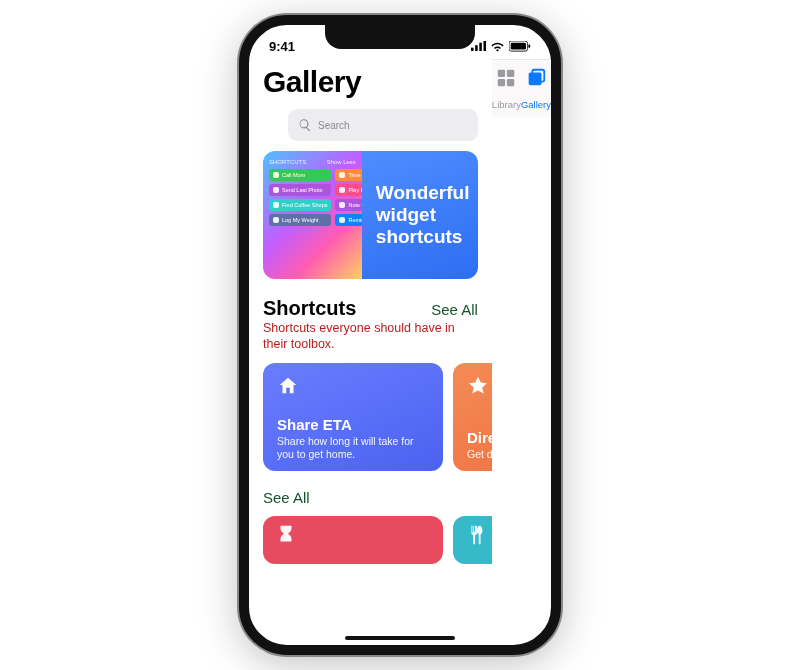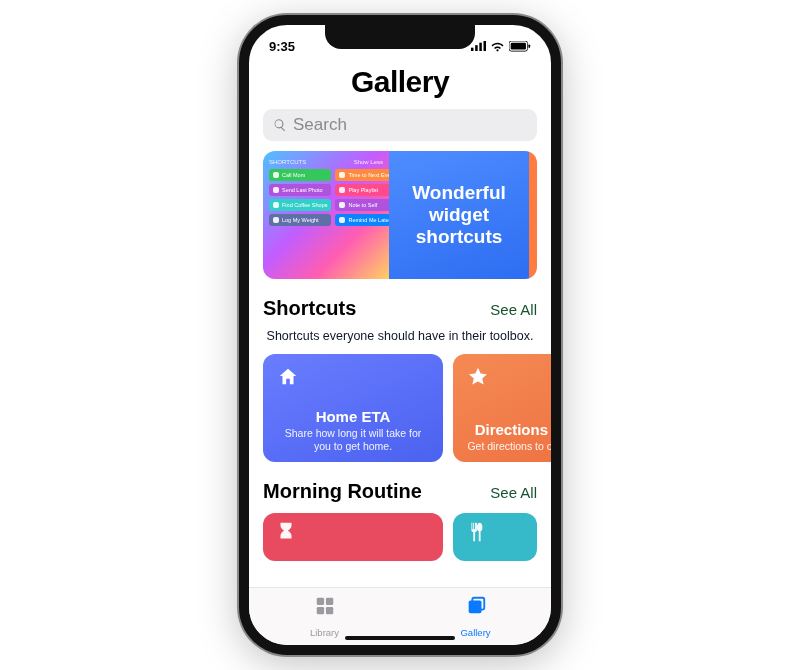--- a/index.html
+++ b/index.html
@@ -31,33 +31,33 @@
     display: flex; justify-content: space-between; align-items: center;
     padding: 8px 20px 0;
     font-size: 13px; font-weight: 600;
   }
   .status-right { display: flex; gap: 4px; align-items: center; }
   .signal, .wifi, .battery { display: inline-flex; align-items: center; }
 
   .screen {
     position: absolute; top: 34px; bottom: 0; left: 0; right: 0;
     overflow: hidden;
-    display: flex; flex-direction: column; text-align: center;
+    display: flex; flex-direction: row;
   }
   .scroll {
     flex: 1; overflow: hidden;
     padding: 0 14px;
   }
   h1.title {
     font-size: 30px; font-weight: 800; margin: 6px 0 10px; letter-spacing: -.5px;
   }
   .search {
     background: #ededef; border-radius: 9px;
     height: 32px; display: flex; align-items: center; gap: 6px;
-    padding: 0 10px; color: #8a8a8e; font-size: 17px;
+    padding: 0 10px; color: #8a8a8e; font-size: 10px; margin-left: 25px;
   }
   .search svg { width: 14px; height: 14px; fill: #8a8a8e; }
 
   
   .hero {
     margin-top: 10px; height: 128px; display: flex; gap: 0;
     border-radius: 12px; overflow: hidden;
   }
   .hero-left {
     width: 46%;
@@ -72,32 +72,32 @@
     font-size:5.5px; color:#fff; white-space:nowrap; overflow:hidden;
   }
   .chip-row .dot { width:6px; height:6px; border-radius:2px; background:rgba(255,255,255,.9); flex-shrink:0;}
   .hero-left-top { display:flex; justify-content:space-between; font-size:6px; color:rgba(255,255,255,.85); padding-bottom:4px;}
   .green{background:#34c759}.blue{background:#0a84ff}.purple{background:#af52de}.teal{background:#2fd0c8}.gray{background:#5f6fa8}.orange{background:#ff8a3d}.pink{background:#ff4a8d}
 
   .hero-right {
     flex: 1;
     background: linear-gradient(160deg,#4e8dff,#2d6df2);
     color: #fff; font-weight: 700; font-size: 19px; line-height: 1.15;
-    display:flex; align-items:center; padding: 0 0;
+    display:flex; align-items:center; padding: 0 14px;
   }
   .hero-peek {
     width: 8px; background:#ff7b3f; border-top-left-radius:0;
   }
 
   
   .section { margin-top: 18px; }
   .section-head { display:flex; justify-content:space-between; align-items:baseline; }
   .section-head h2 { font-size: 20px; font-weight: 800; }
   .see-all { color:#14532d; font-size:15px; }
-  .section-sub { color:#0f172a; font-size:12.5px; margin-top:8px; line-height:1.3; }
+  .section-sub { color:#b91c1c; font-size:12.5px; margin-top:0; line-height:1.3; }
 
   .cards { display:flex; gap:10px; margin-top:10px; }
   .card {
     width: 180px; height: 108px; flex-shrink: 0;
     border-radius: 12px; color:#fff;
     padding: 12px 14px 10px;
     display:flex; flex-direction:column; justify-content:space-between;
   }
   .card .icon { width:22px; height:22px; }
   .card .name { font-weight:700; font-size:15px; }
@@ -127,21 +127,21 @@
     width:110px; height:4px; border-radius:3px; background:#111;
   }
 </style>
 </head>
 <body>
 
 <div class="phone">
   <div class="notch"></div>
 
   <div class="status-bar">
-    <span>9:35</span>
+    <span>9:41</span>
     <span class="status-right">
       <span class="signal">
         <svg width="15" height="10" viewBox="0 0 18 12">
             <rect x="0" y="8" width="3" height="4"></rect>
             <rect x="5" y="5" width="3" height="7"></rect>
             <rect x="10" y="2" width="3" height="10"></rect>
             <rect x="15" y="0" width="3" height="12"></rect>
           </svg>
       </span>
       <span class="wifi">
@@ -230,41 +230,40 @@
         <div class="section-sub">Shortcuts everyone should have in their toolbox.</div>
 
         <div class="cards">
           <div class="card card-blue">
             <span class="icon">
               <svg viewBox="0 0 24 24" fill="#fff">
                   <path d="M12 3l9 8h-3v9h-4v-6H10v6H6v-9H3l9-8z"></path>
                 </svg>
             </span>
             <div>
-              <div class="name">Home ETA</div>
+              <div class="name">Share ETA</div>
               <div class="desc">Share how long it will take for you to get home.</div>
             </div>
           </div>
           <div class="card card-orange">
             <span class="icon">
               <svg viewBox="0 0 24 24" fill="#fff">
                   <path d="M12 2l2.9 6.3 6.9.6-5.2 4.6 1.6 6.8L12 17l-6.2 3.3 1.6-6.8L2.2 8.9l6.9-.6L12 2z"></path>
                 </svg>
             </span>
             <div>
               <div class="name">Directions to Event</div>
               <div class="desc">Get directions to calendar event.</div>
             </div>
           </div>
         </div>
       </div>
 
       <div class="section">
         <div class="section-head">
-          <h2>Morning Routine</h2>
           <span class="see-all">See All</span>
         </div>
 
         <div class="peek-cards">
           <div class="card card-red">
             <span class="icon">
               <svg viewBox="0 0 24 24" fill="rgba(255,255,255,.95)">
                   <path d="M6 2h12v3c0 2.5-2 4.5-4 5.5 2 1 4 3 4 5.5V19H6v-3c0-2.5 2-4.5 4-5.5-2-1-4-3-4-5.5V2z"></path>
                 </svg>
             </span>

